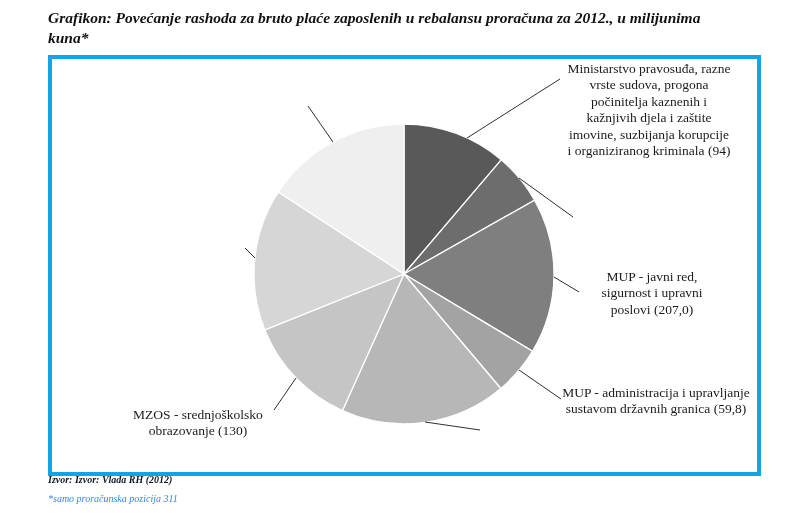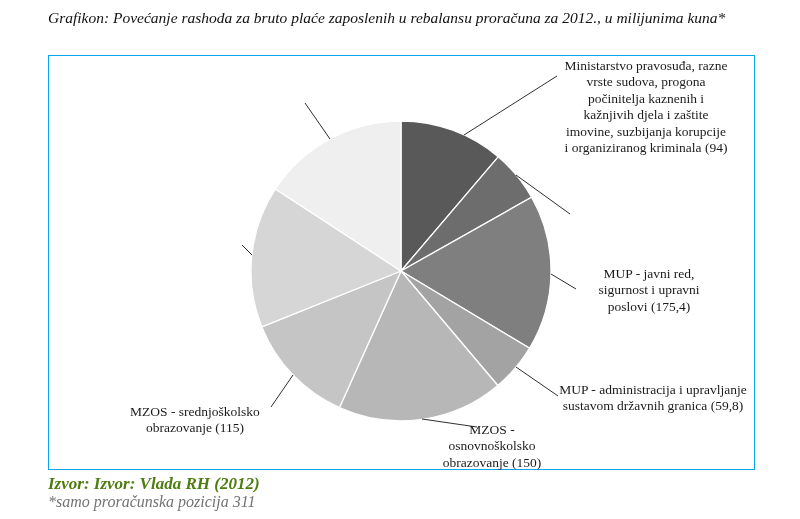--- a/index.html
+++ b/index.html
@@ -10,32 +10,32 @@
     background: #ffffff;
     font-family: "Liberation Serif", serif;
     overflow: hidden;
   }
   .chart-title {
     position: absolute;
     left: 48px;
     top: 8px;
     width: 680px;
     font-size: 15.5px;
-    font-weight: normal;
+    font-weight: bold;
     font-style: italic;
     color: #111111;
     line-height: 1.32;
   }
   .frame {
     position: absolute;
     left: 48px;
     top: 55px;
     width: 705px;
     height: 413px;
-    border: 1px solid #0ea5e9;
+    border: 4px solid #0ea5e9;
     background: #ffffff;
   }
   .pie-svg { position: absolute; left: 0; top: 0; }
   .lbl {
     position: absolute;
     font-size: 13.5px;
     line-height: 1.22;
     text-align: center;
     color: #1b1b1b;
   }
@@ -44,32 +44,32 @@
   .l3 { left: 530px; top: 210px; width: 140px; }
   .l4 { left: 508px; top: 326px; width: 192px; }
   .l5 { left: 384px; top: 366px; width: 118px; }
   .l6 { left: 62px;  top: 348px; width: 168px; }
   .l7 { left: 40px;  top: 132px; width: 152px; }
   .l8 { left: 150px; top: 28px;  width: 118px; }
   .source-text {
     position: absolute;
     left: 48px;
     top: 474px;
-    font-size: 17px;
+    font-size: 10px;
     font-style: italic;
     font-weight: 600;
-    color: #4d7c0f;
+    color: #0f172a;
   }
   .footnote-text {
     position: absolute;
     left: 48px;
     top: 493px;
-    font-size: 16px;
+    font-size: 10px;
     font-style: italic;
-    color: #737373;
+    color: #3b82f6;
   }
 </style>
 </head>
 <body>
 
 <div class="page">
 
   <div class="chart-title">Grafikon: Povećanje rashoda za bruto plaće zaposlenih u rebalansu proračuna za 2012., u milijunima kuna*</div>
 
   <div class="frame">
@@ -91,23 +91,22 @@
         <line x1="502" y1="218" x2="527" y2="233"></line>
         <line x1="467" y1="311" x2="509" y2="340"></line>
         <line x1="373" y1="363" x2="428" y2="371"></line>
         <line x1="244" y1="319" x2="222" y2="351"></line>
         <line x1="203" y1="199" x2="193" y2="189"></line>
         <line x1="281" y1="83" x2="256" y2="47"></line>
       </g>
     </svg>
 
     <div class="lbl l1">Ministarstvo pravosuđa, razne vrste sudova, progona počinitelja kaznenih i kažnjivih djela i zaštite imovine, suzbijanja korupcije i organiziranog kriminala (94)</div>
-    <div class="lbl l3">MUP - javni red, sigurnost i upravni poslovi (175,4)</div>
+    <div class="lbl l3">MUP - javni red, sigurnost i upravni poslovi (207,0)</div>
     <div class="lbl l4">MUP - administracija i upravljanje sustavom državnih granica (59,8)</div>
-    <div class="lbl l5">MZOS - osnovnoškolsko obrazovanje (150)</div>
-    <div class="lbl l6">MZOS - srednjoškolsko obrazovanje (115)</div>
+    <div class="lbl l6">MZOS - srednjoškolsko obrazovanje (130)</div>
 
   </div>
 
   <div class="source-text">Izvor: Izvor: Vlada RH (2012)</div>
   <div class="footnote-text">*samo proračunska pozicija 311</div>
 
 </div>
 
 </body></html>

